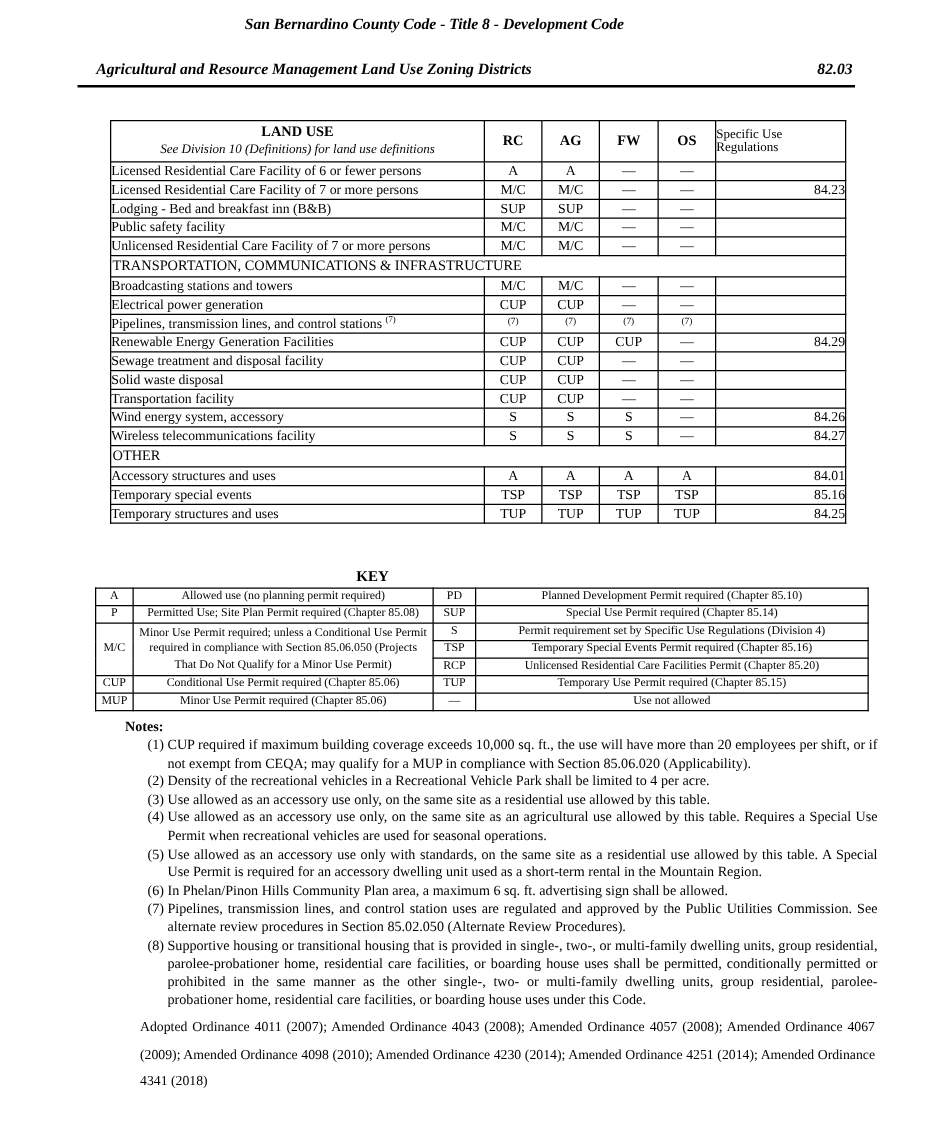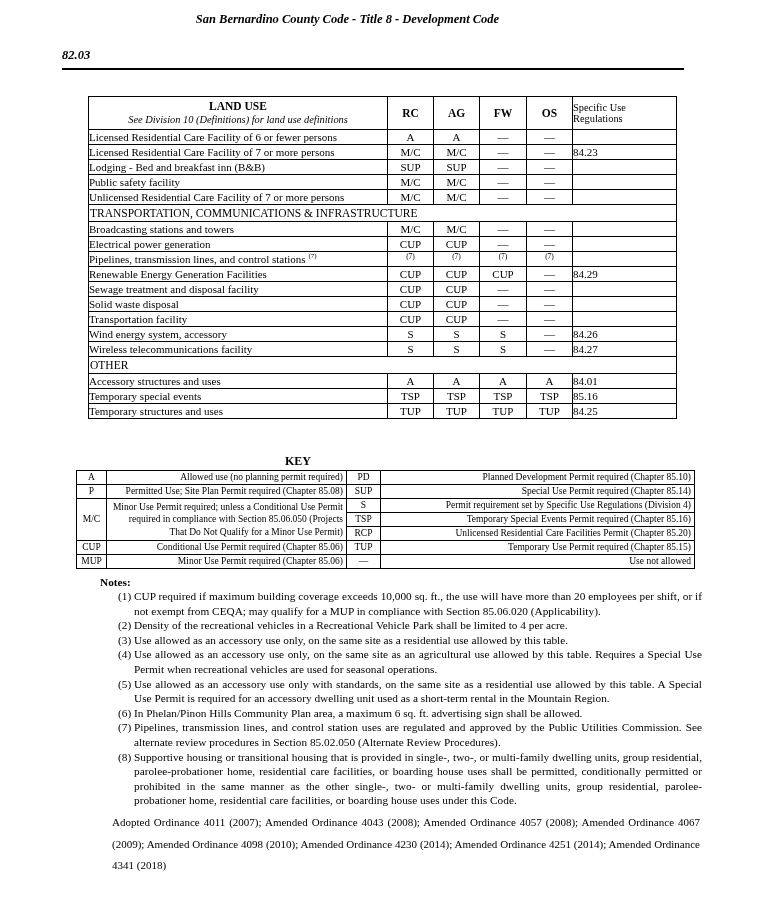--- a/index.html
+++ b/index.html
@@ -29,39 +29,39 @@
   table.lu th,table.lu td{border:1px solid #000;padding:0;vertical-align:middle;}
   table.lu{border:1.5px solid #000;}
   th.lu-head{height:32px;}
   .lu-h1{font-weight:bold;font-size:11.5px;line-height:13px;text-align:center;}
   .lu-h2{font-style:italic;font-weight:normal;font-size:10.4px;line-height:13px;text-align:center;}
   th.zone-head{font-weight:bold;font-size:11.5px;text-align:center;}
   th.reg-head{font-weight:normal;font-size:10.4px;line-height:11.5px;text-align:left;padding:1px 2px 1px 3px;}
   td.lu-label{font-size:11px;padding:0 2px 0 8px;height:14px;line-height:13px;white-space:nowrap;overflow:hidden;}
   td.lu-val{font-size:11px;text-align:center;height:14px;line-height:13px;}
   td.lu-val.supval{font-size:7.5px;vertical-align:top;line-height:10px;}
-  td.lu-reg{font-size:11px;text-align:left;height:14px;line-height:13px;}
+  td.lu-reg{font-size:11px;text-align:right;height:14px;line-height:13px;}
   tr.section-row td{
     font-weight:normal;font-size:11.5px;height:16px;line-height:15px;
     padding:0 0 0 1px;white-space:nowrap;
   }
   sup.fnote{font-size:7px;vertical-align:super;line-height:0;}
 
   
   .key-title{
     position:absolute;top:454px;left:285px;width:80px;text-align:left;
     font-weight:bold;font-size:12px;
   }
   table.key{
     position:absolute;top:470px;left:76px;width:618px;
     border-collapse:collapse;table-layout:fixed;
   }
   table.key td{border:1px solid #000;font-size:9.5px;line-height:12.5px;vertical-align:middle;padding:0 3px;}
   td.k-abbr{text-align:center;padding:0 1px;}
-  td.k-desc{text-align:right;}
+  td.k-desc{text-align:center;}
   table.key tr{height:14px;}
 
   
   .notes{position:absolute;top:576px;left:100px;width:602px;font-size:11.3px;}
   .notes-label{font-weight:bold;margin-bottom:1px;}
   .note-item{display:flex;margin:0;}
   .note-num{width:34px;flex:0 0 34px;padding-left:18px;box-sizing:border-box;line-height:14.6px;}
   .note-text{flex:1;text-align:justify;line-height:14.6px;}
 
   
@@ -69,20 +69,21 @@
     position:absolute;top:812px;left:112px;width:588px;
     font-size:11px;line-height:21.5px;text-align:justify;
   }
 </style>
 </head>
 <body>
 
 <div class="doc-title">San Bernardino County Code - Title 8 - Development Code</div>
 
 <div class="chapter-row">
+  <span class="chapter-title">Agricultural and Resource Management Land Use Zoning Districts</span>
   <span class="section-num">82.03</span>
 </div>
 
 <table class="lu">
   <colgroup>
     <col style="width:299px">
       <col style="width:46px">
       <col style="width:46px">
     <col style="width:47px">
       <col style="width:46px">

